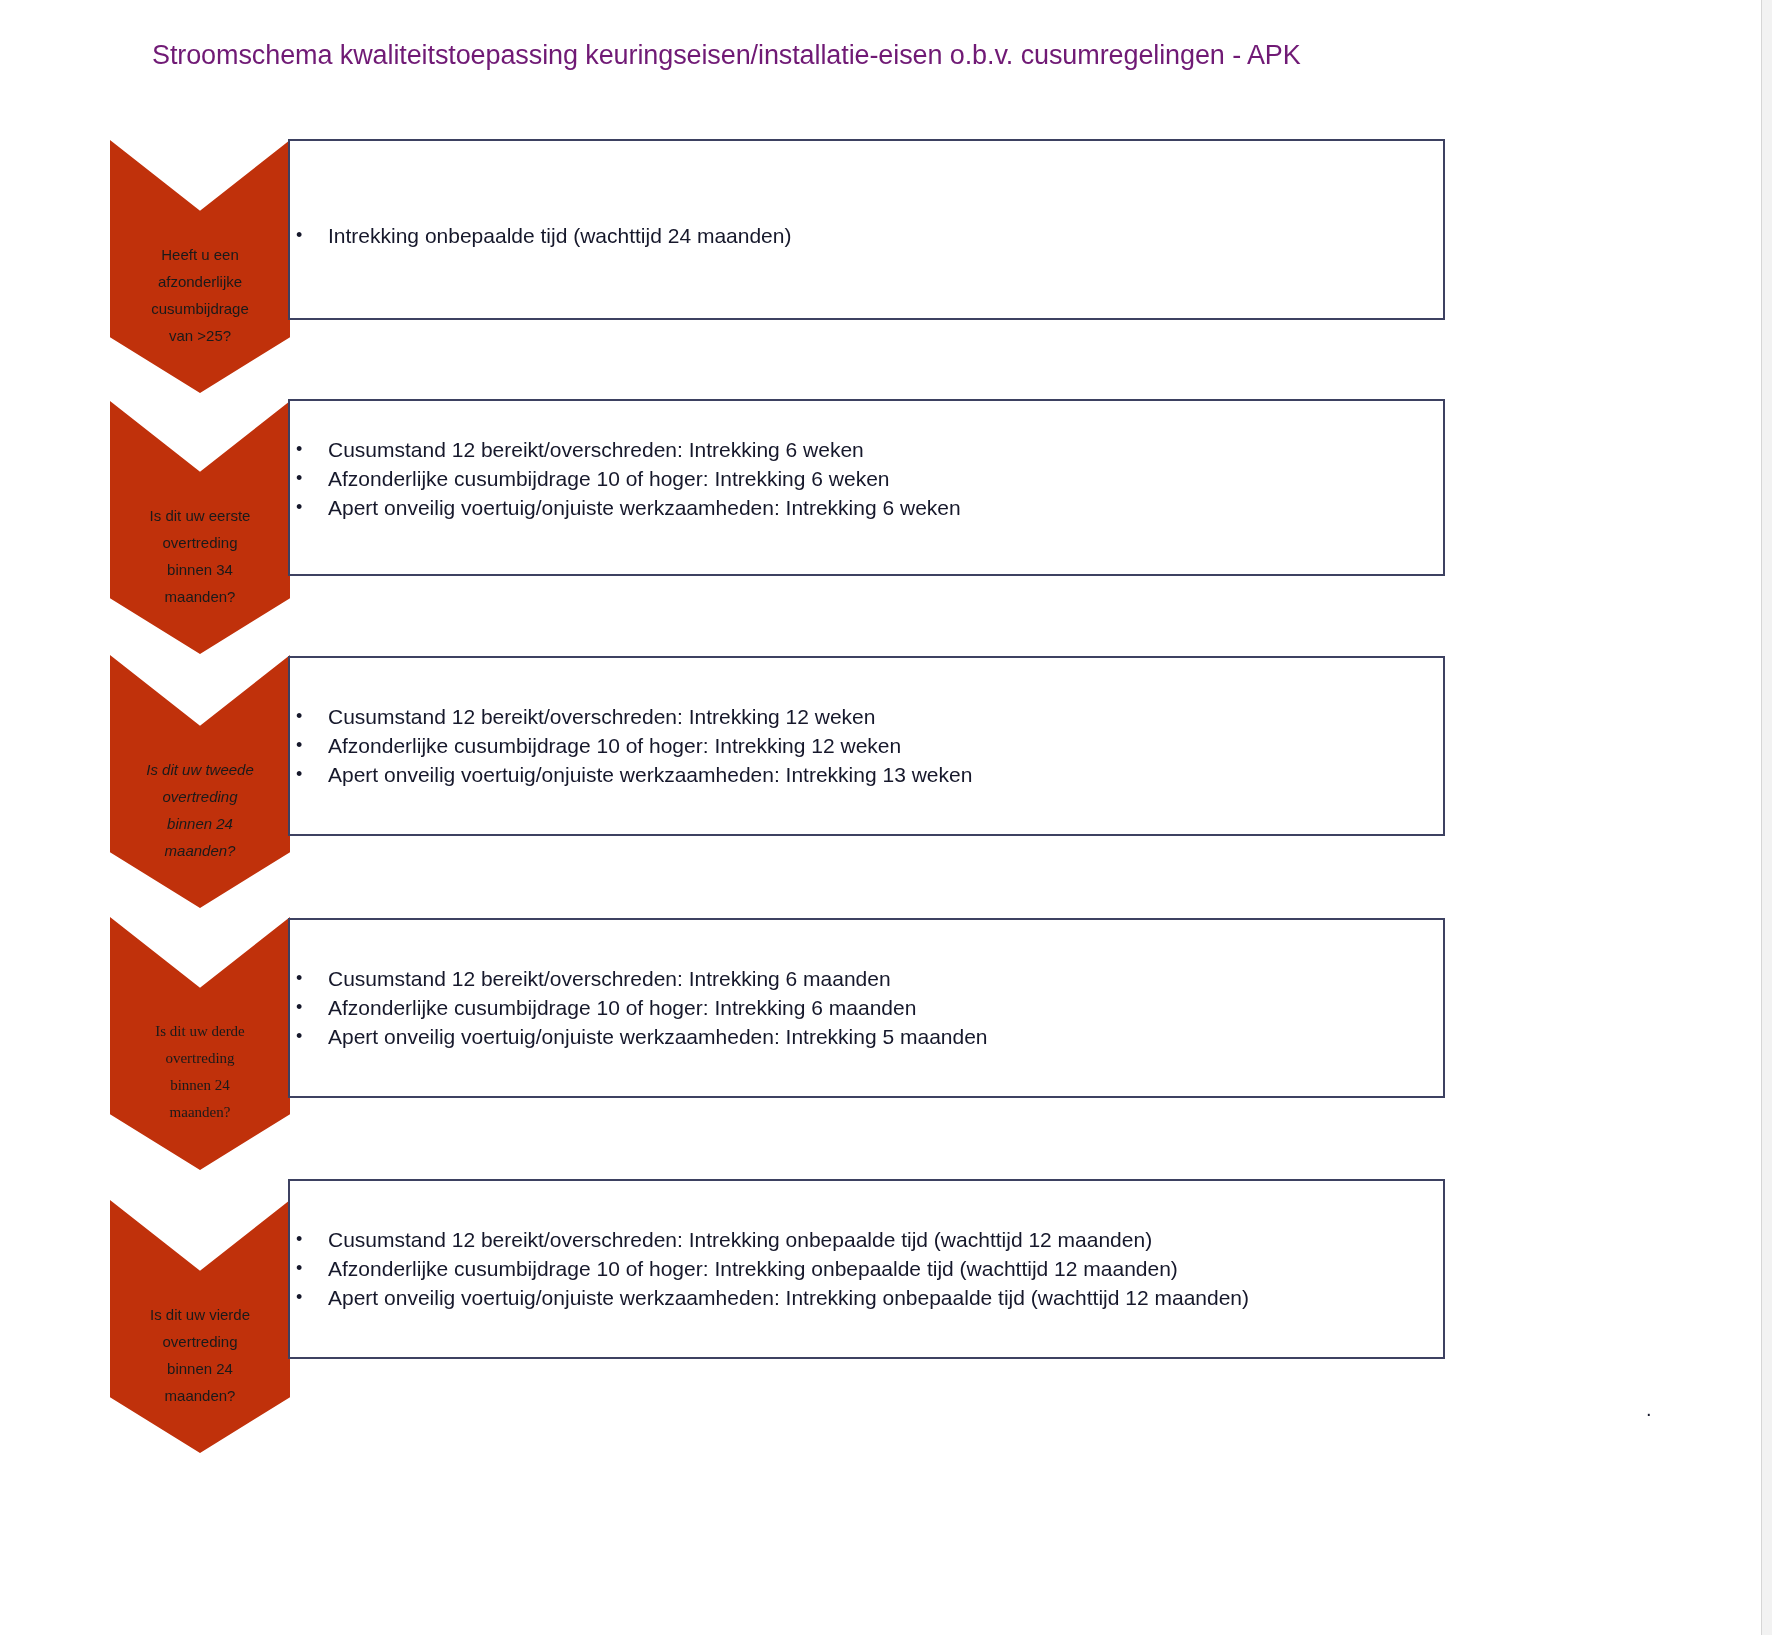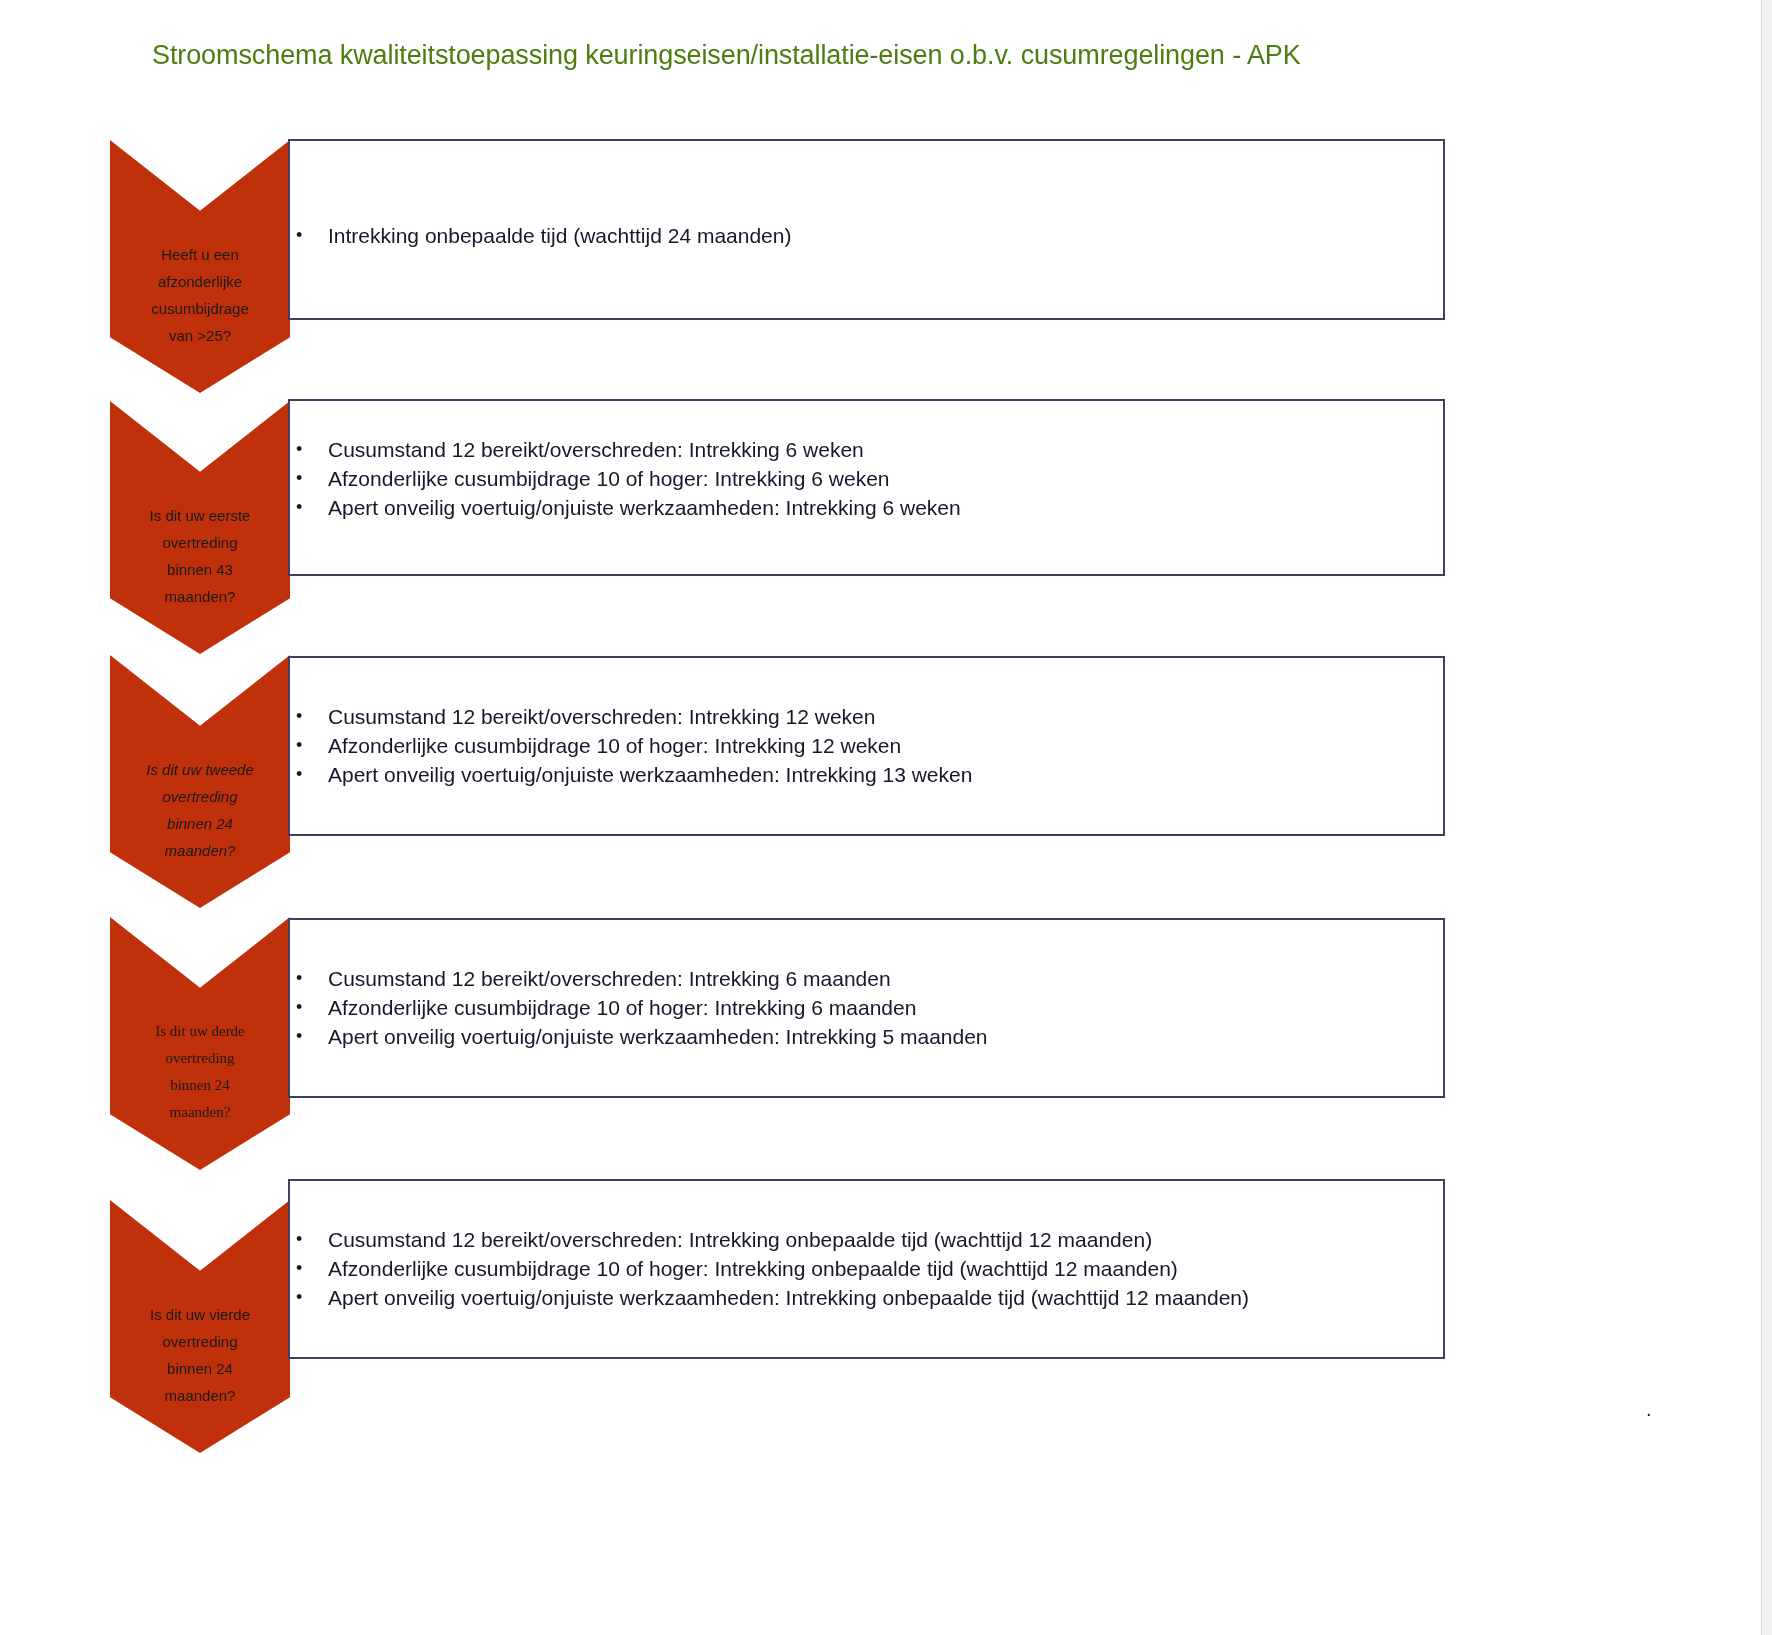--- a/index.html
+++ b/index.html
@@ -33,21 +33,21 @@
     border-left: 1px solid #d6d6d6;
   }
 
   #slide-title {
     position: absolute;
     left: 152px;
     top: 38px;
     width: 1400px;
     font-size: 27px;
     line-height: 34px;
-    color: #4d7c0f;
+    color: #701a75;
     letter-spacing: -0.1px;
     white-space: nowrap;
   }
 
   .flow-row {
     position: absolute;
     left: 0;
   }
 
   
@@ -133,21 +133,21 @@
           <span class="bullet-text">Intrekking onbepaalde tijd (wachttijd 24 maanden)</span>
         </li>
       </ul>
     </div>
   </div>
 
   <div class="flow-row">
     <div class="chevron" style="top:401px; height:253px;">
       <div class="chevron-label" style="margin-top:56px;">Is dit uw eerste
 overtreding
-binnen 43
+binnen 34
 maanden?</div>
     </div>
     <div class="content-box" style="top:399px; height:177px; width:1157px;">
       <ul class="bullets" style="padding-top:34px;">
         <li class="bullet-item">
           <span class="bullet-dot">•</span>
           <span class="bullet-text">Cusumstand 12 bereikt/overschreden: Intrekking 6 weken</span>
         </li>
         <li class="bullet-item">
           <span class="bullet-dot">•</span>

